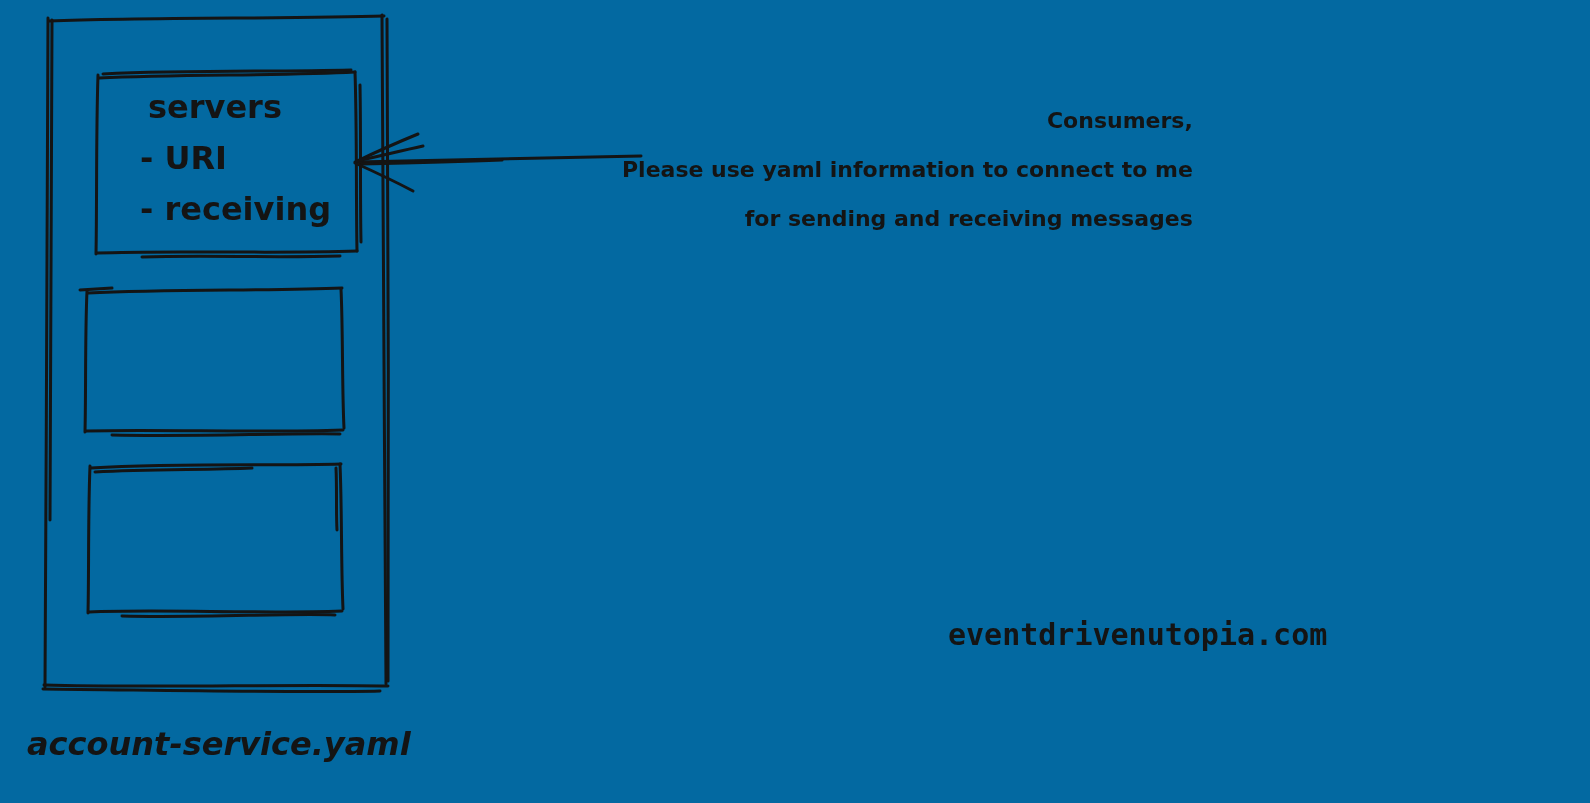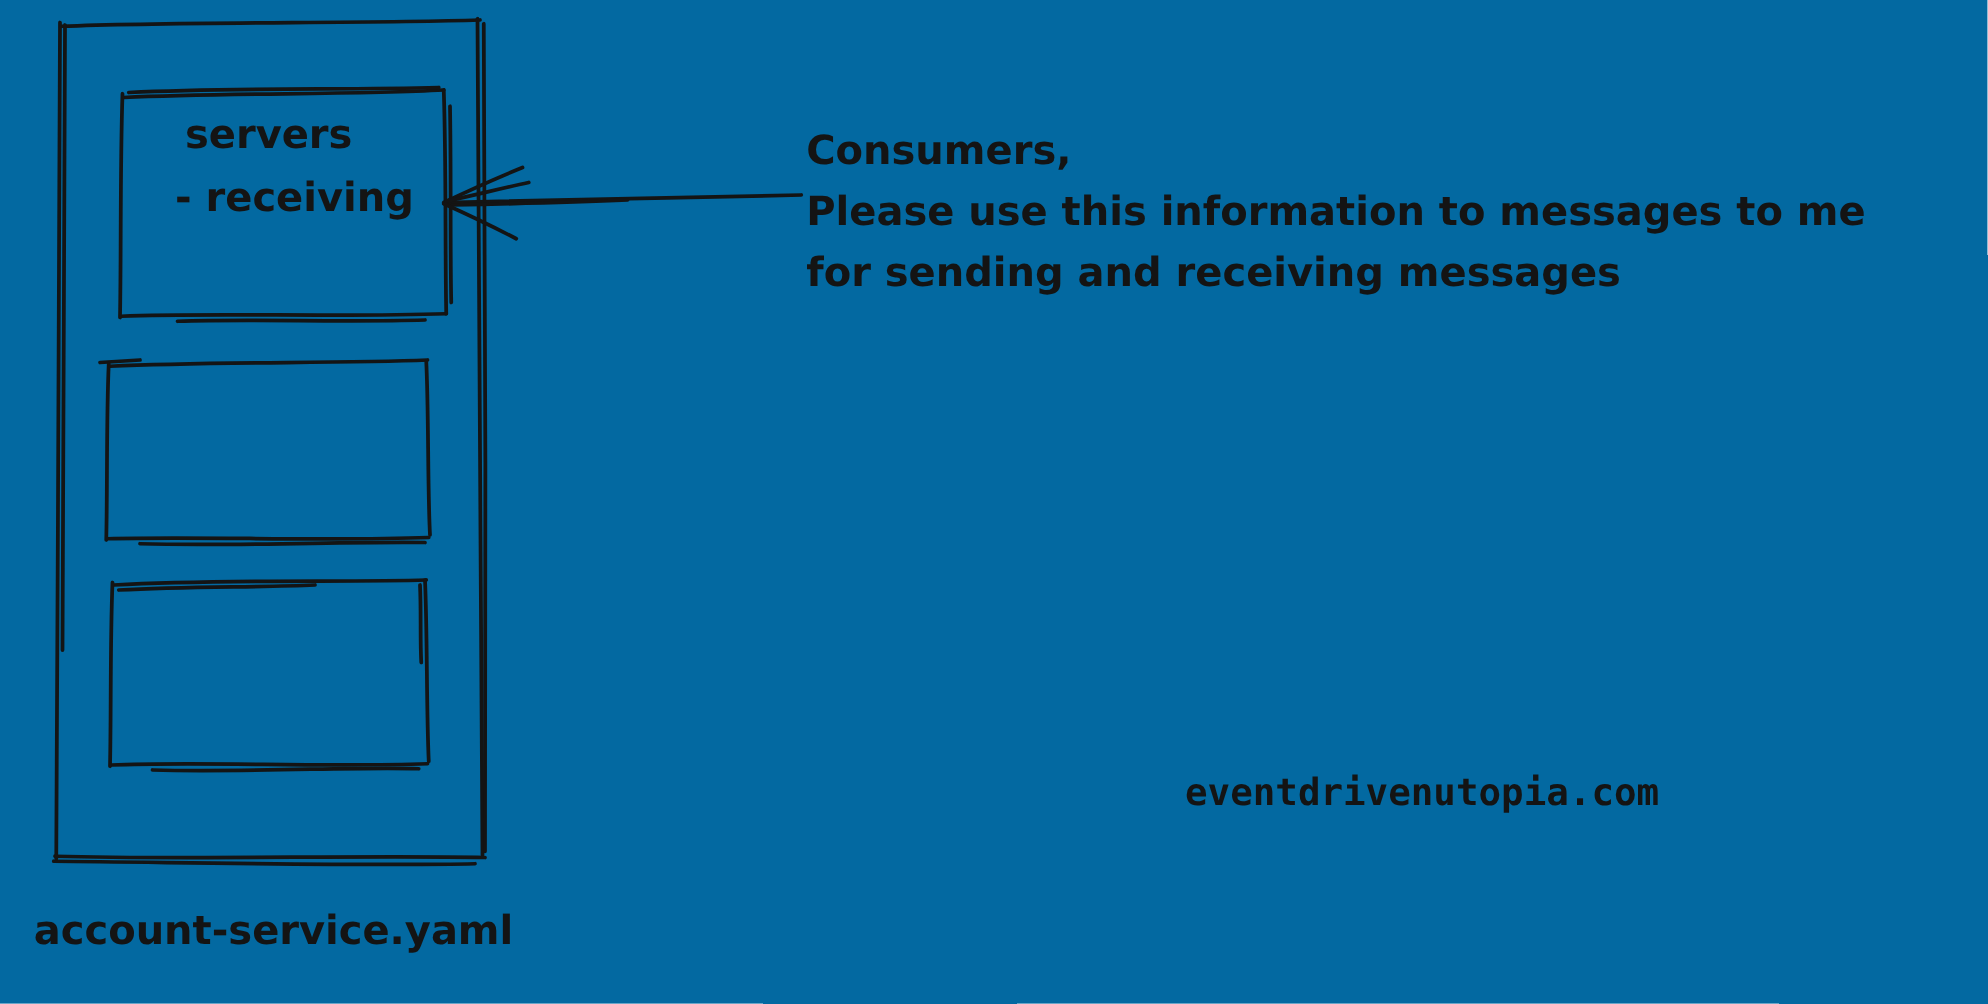--- a/index.html
+++ b/index.html
@@ -39,42 +39,44 @@
   .servers-text {
     position: absolute;
     left: 140px;
     top: 82px;
     font-size: 32px;
     line-height: 51px;
   }
   .servers-title { padding-left: 8px; }
   .annotation {
     position: absolute;
-    left: 645px;
+    left: 622px;
     top: 96px;
-    font-size: 32px;
+    font-size: 22px;
     line-height: 49px;
+    text-align: right;
   }
   .watermark {
     position: absolute;
     left: 948px;
     top: 620px;
     font-family: "DejaVu Sans Mono", monospace;
     font-weight: bold;
     font-size: 30px;
     line-height: 30px;
     color: #141414;
     white-space: nowrap;
   }
   .file-label {
     position: absolute;
     left: 27px;
     top: 722px;
     font-size: 32px;
     line-height: 44px;
+    font-style: italic;
   }
 </style>
 </head>
 <body>
 
 <div class="canvas">
 
   <svg class="sketch-layer" viewBox="0 0 1590 803" aria-hidden="true">
 
     <g>
@@ -120,26 +122,27 @@
       <path d="M 641 156 C 540 158, 440 160, 357 162"></path>
       <path d="M 502 160 C 456 162, 412 163, 362 164"></path>
       <path d="M 355 162 C 376 152, 396 143, 418 134"></path>
       <path d="M 357 161 C 380 156, 400 151, 423 146"></path>
       <path d="M 355 163 C 375 172, 394 181, 413 191"></path>
     </g>
   </svg>
 
   <div class="servers-text hand">
     <div class="servers-title">servers</div>
+    <div>- URI</div>
     <div>- receiving</div>
   </div>
 
   <div class="annotation hand">
     <div>Consumers,</div>
-    <div>Please use this information to messages to me</div>
+    <div>Please use yaml information to connect to me</div>
     <div>for sending and receiving messages</div>
   </div>
 
   <div class="watermark">eventdrivenutopia.com</div>
 
   <div class="file-label hand">account-service.yaml</div>
 
 </div>
 
 </body></html>

